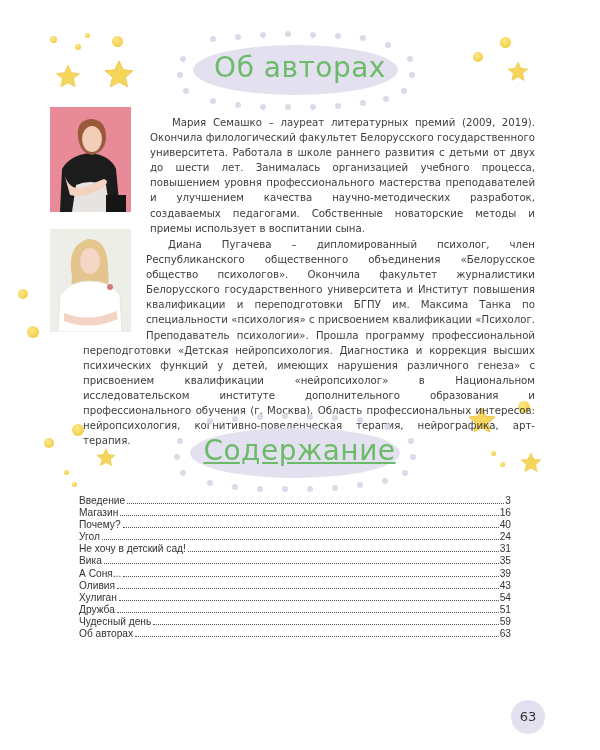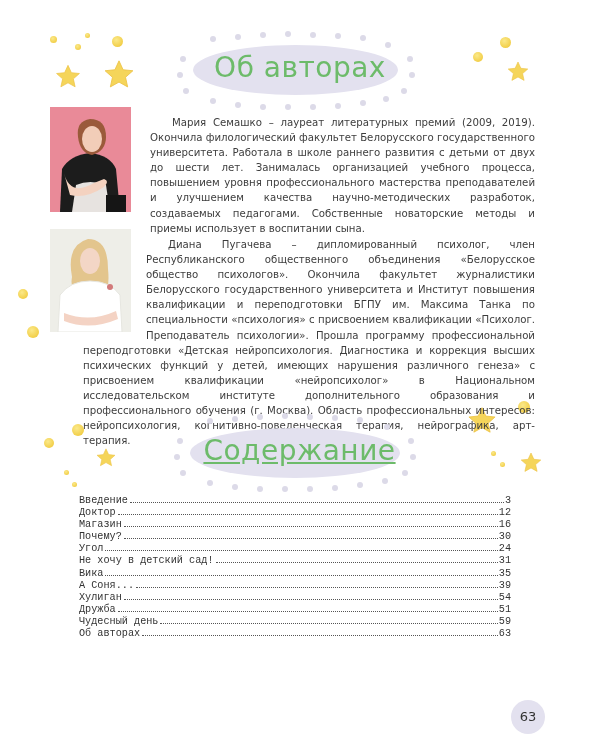--- a/index.html
+++ b/index.html
@@ -6,21 +6,21 @@
   body{width:600px;height:750px;position:relative;overflow:hidden;font-family:"DejaVu Sans",sans-serif;color:#3a3a3a;}
   .dot{position:absolute;border-radius:50%;background:radial-gradient(circle at 40% 35%,#fbe98a,#f2cf4a 70%,#e6bf3a);}
   .star{position:absolute;}
   .title-wrap{position:absolute;}
   .ellipse{position:absolute;background:#e3e1ef;border-radius:50%;}
   .ring-dot{position:absolute;width:6px;height:6px;border-radius:50%;background:#dcdae8;}
   .title-text{position:absolute;left:0;right:0;text-align:center;color:#6dbb6a;font-family:"DejaVu Sans",sans-serif;font-size:28px;font-weight:normal;letter-spacing:0.5px;}
   .photo{position:absolute;overflow:hidden;}
   .bio{position:absolute;font-size:10.2px;line-height:15.1px;text-align:justify;color:#3d3d3d;font-family:"DejaVu Sans",sans-serif;}
   .bio p{margin:4px;text-indent:22px;}
-  .toc{position:absolute;left:79px;top:495px;width:432px;font-family:Liberation Mono, monospace;font-size:10.2px;color:#333;}
+  .toc{position:absolute;left:79px;top:495px;width:432px;font-family:Liberation Sans, sans-serif;font-size:10.2px;color:#333;}
   .toc-row{display:flex;align-items:baseline;height:12.1px;line-height:12.1px;white-space:nowrap;}
   .toc-label{flex:0 0 auto;}
   .toc-dots{flex:1 1 auto;overflow:hidden;border-bottom:1.4px dotted #555;margin:0 1px 3px 2px;height:0;}
   .toc-page{flex:0 0 auto;}
   .pagenum{position:absolute;left:511px;top:700px;width:34px;height:34px;border-radius:50%;background:#e3e1ef;}
   .pagenum span{display:block;text-align:center;line-height:34px;font-size:13px;color:#333;}
 </style>
 </head>
 <body>
 
@@ -148,53 +148,53 @@
   <div class="title-text" style="top:20px;text-decoration:underline;">Содержание</div>
 </div>
 
 <div class="toc" id="toc">
     <div class="toc-row">
       <span class="toc-label">Введение</span>
       <span class="toc-dots"></span>
       <span class="toc-page">3</span>
     </div>
     <div class="toc-row">
-      <span class="toc-label">Доктор</span>
-      <span class="toc-dots"></span>
-      <span class="toc-page">12</span>
-    </div>
-    <div class="toc-row">
       <span class="toc-label">Магазин</span>
       <span class="toc-dots"></span>
       <span class="toc-page">16</span>
     </div>
     <div class="toc-row">
       <span class="toc-label">Почему?</span>
       <span class="toc-dots"></span>
-      <span class="toc-page">30</span>
+      <span class="toc-page">40</span>
     </div>
     <div class="toc-row">
       <span class="toc-label">Угол</span>
       <span class="toc-dots"></span>
       <span class="toc-page">24</span>
     </div>
     <div class="toc-row">
       <span class="toc-label">Не хочу в детский сад!</span>
       <span class="toc-dots"></span>
       <span class="toc-page">31</span>
     </div>
     <div class="toc-row">
       <span class="toc-label">Вика</span>
       <span class="toc-dots"></span>
       <span class="toc-page">35</span>
     </div>
     <div class="toc-row">
       <span class="toc-label">А Соня...</span>
       <span class="toc-dots"></span>
       <span class="toc-page">39</span>
+    </div>
+    <div class="toc-row">
+      <span class="toc-label">Оливия</span>
+      <span class="toc-dots"></span>
+      <span class="toc-page">43</span>
     </div>
     <div class="toc-row">
       <span class="toc-label">Хулиган</span>
       <span class="toc-dots"></span>
       <span class="toc-page">54</span>
     </div>
     <div class="toc-row">
       <span class="toc-label">Дружба</span>
       <span class="toc-dots"></span>
       <span class="toc-page">51</span>

